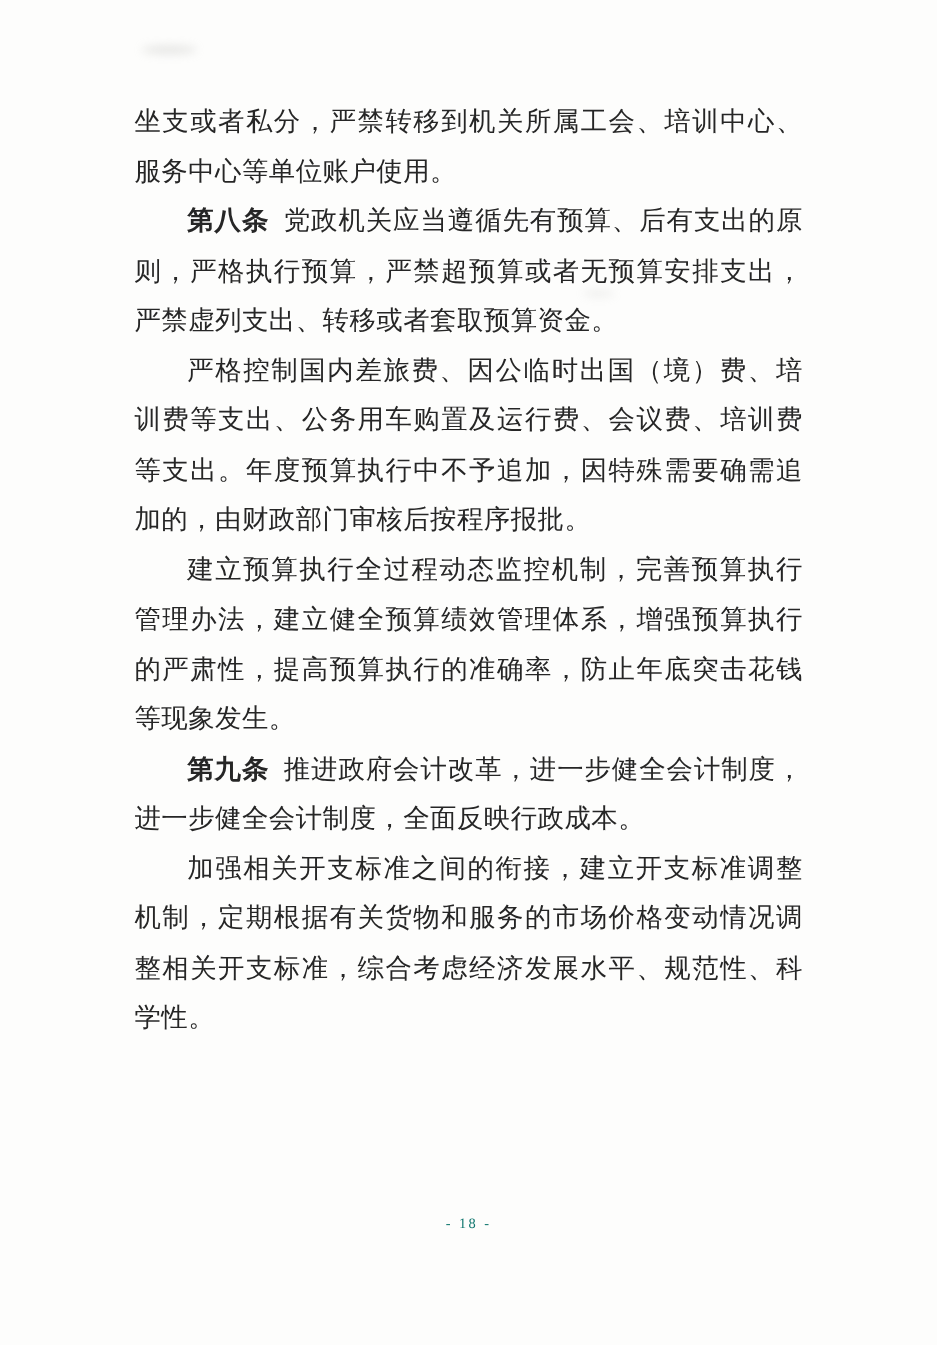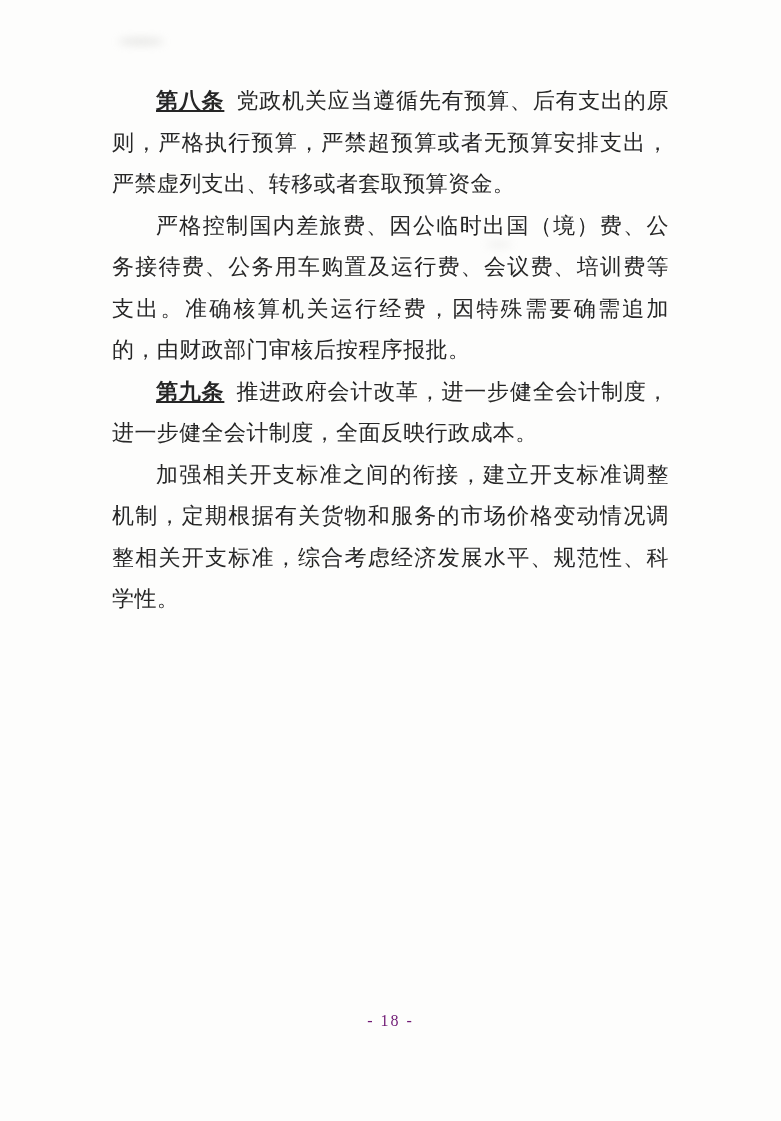--- a/index.html
+++ b/index.html
@@ -43,41 +43,42 @@
   .doc-body p {
     margin: 0;
     padding: 0;
   }
   .doc-body p.indent {
     text-indent: 2em;
   }
   .lead {
     font-weight: bold;
     margin-right: 0.55em;
-    text-decoration: underline;
   }
   .page-footer {
     position: absolute;
     left: 0;
     top: 1012px;
     width: 100%;
     text-align: center;
-    font-size: 16px;
+    font-size: 12px;
     letter-spacing: 2px;
-    color: #701a75;
+    color: #0f766e;
   }
 </style>
 </head>
 <body>
 
 <div class="page">
   <div class="smudge smudge-1"></div>
   <div class="smudge smudge-2"></div>
 
   <div class="doc-body" id="doc-body">
+      <p><span>坐支或者私分，严禁转移到机关所属工会、培训中心、服务中心等单位账户使用。</span></p>
       <p class="indent"><span class="lead">第八条</span><span>党政机关应当遵循先有预算、后有支出的原则，严格执行预算，严禁超预算或者无预算安排支出，严禁虚列支出、转移或者套取预算资金。</span></p>
-      <p class="indent"><span>严格控制国内差旅费、因公临时出国（境）费、公务接待费、公务用车购置及运行费、会议费、培训费等支出。准确核算机关运行经费，因特殊需要确需追加的，由财政部门审核后按程序报批。</span></p>
+      <p class="indent"><span>严格控制国内差旅费、因公临时出国（境）费、培训费等支出、公务用车购置及运行费、会议费、培训费等支出。年度预算执行中不予追加，因特殊需要确需追加的，由财政部门审核后按程序报批。</span></p>
+      <p class="indent"><span>建立预算执行全过程动态监控机制，完善预算执行管理办法，建立健全预算绩效管理体系，增强预算执行的严肃性，提高预算执行的准确率，防止年底突击花钱等现象发生。</span></p>
       <p class="indent"><span class="lead">第九条</span><span>推进政府会计改革，进一步健全会计制度，进一步健全会计制度，全面反映行政成本。</span></p>
       <p class="indent"><span>加强相关开支标准之间的衔接，建立开支标准调整机制，定期根据有关货物和服务的市场价格变动情况调整相关开支标准，综合考虑经济发展水平、规范性、科学性。</span></p>
     </div>
 
   <div class="page-footer">- 18 -</div>
 </div>
 
 </body></html>

